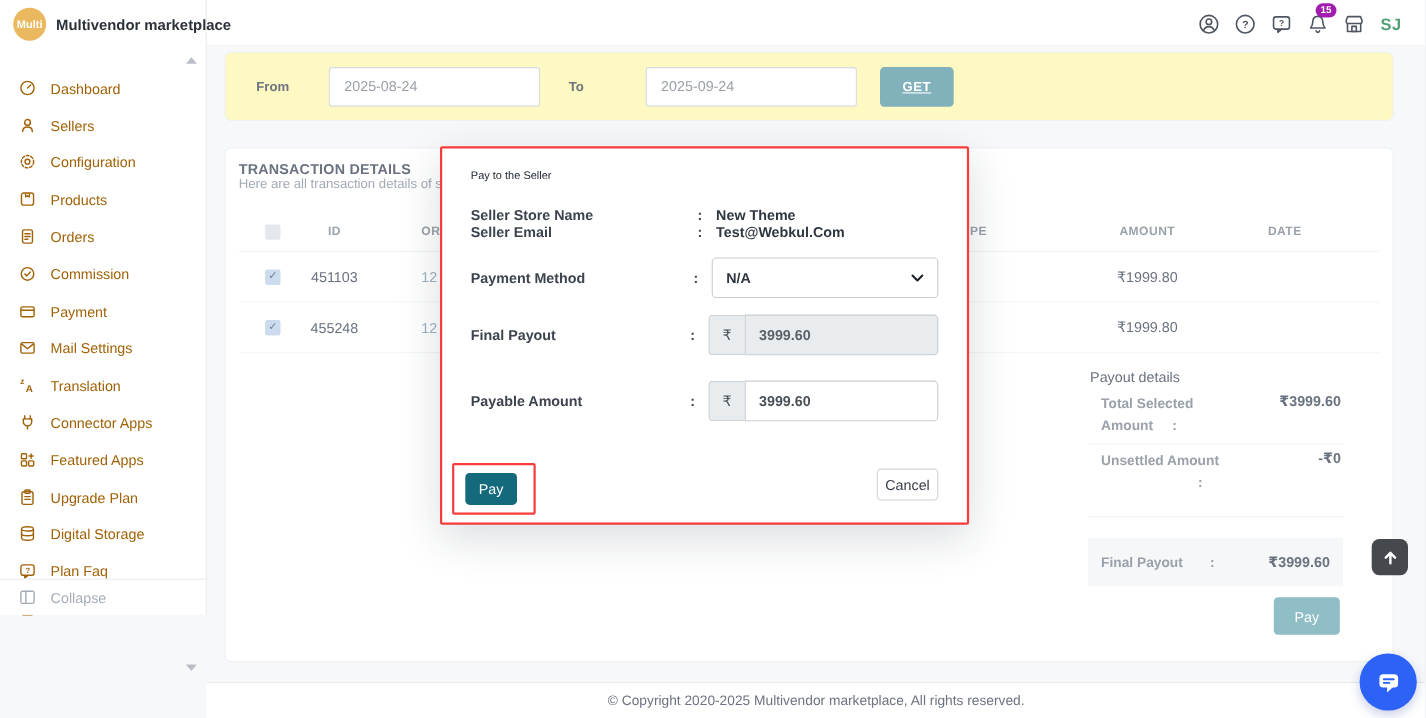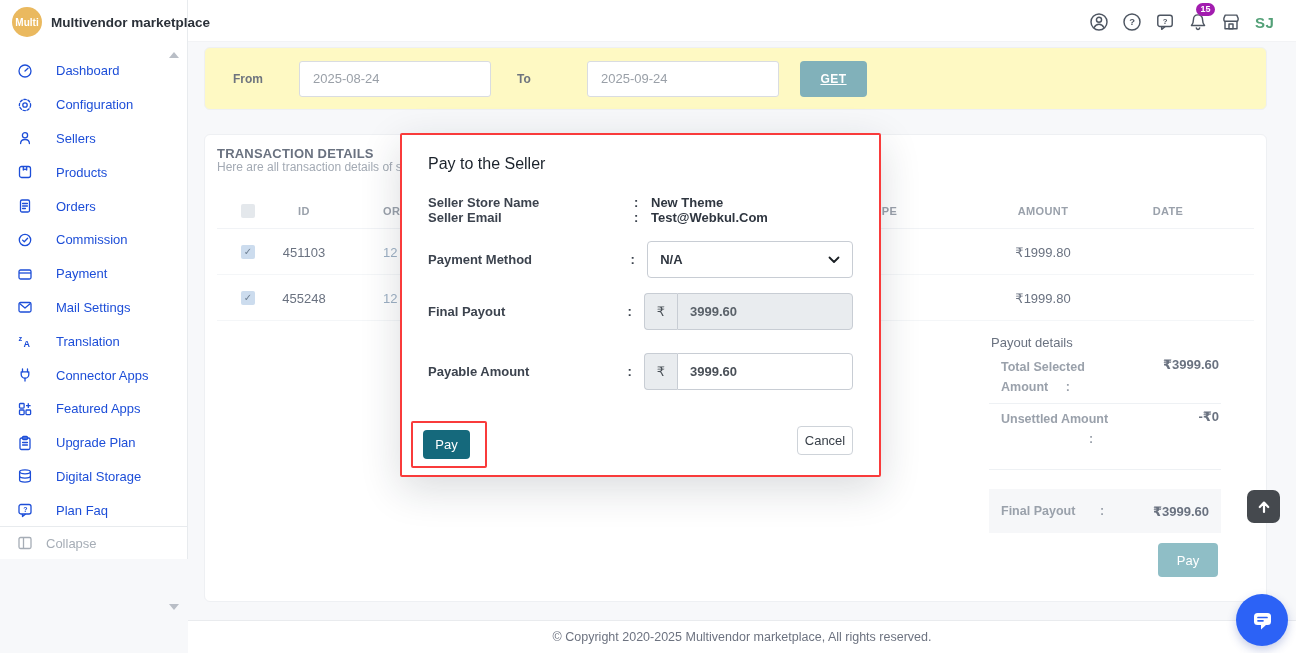--- a/index.html
+++ b/index.html
@@ -8,21 +8,21 @@
     font-family:"Liberation Sans","DejaVu Sans",sans-serif;-webkit-font-smoothing:antialiased;}
   svg{display:block;}
 
   
   .sidebar{position:absolute;left:0;top:0;width:188px;height:559px;background:#fff;border-right:1px solid #e8ebee;z-index:6;}
   .logo-row{display:flex;align-items:center;gap:9px;padding:8px 12px;height:44px;}
   .logo-circle{width:30px;height:30px;border-radius:50%;background:#eab95f;color:#fff;font-size:10px;font-weight:bold;
     display:flex;align-items:center;justify-content:center;flex:none;}
   .brand-name{font-size:13.5px;font-weight:700;color:#2b3139;white-space:nowrap;}
   .nav{padding-top:10px;}
-  .nav-item{display:flex;align-items:center;gap:23px;height:33.8px;padding-left:17px;color:#1d4ed8;font-size:13px;cursor:pointer;white-space:nowrap;}
+  .nav-item{display:flex;align-items:flex-end;gap:13px;height:33.8px;padding-left:17px;color:#a16207;font-size:13px;cursor:pointer;white-space:nowrap;}
   .nav-item svg{flex:none;}
   .scroll-up{position:absolute;top:52px;right:8px;width:0;height:0;border-left:5px solid transparent;border-right:5px solid transparent;border-bottom:6px solid #b9bec6;}
   .scroll-down{position:absolute;top:604px;right:8px;width:0;height:0;border-left:5px solid transparent;border-right:5px solid transparent;border-top:6px solid #b9bec6;}
   .collapse-row{position:absolute;bottom:0;left:0;width:100%;height:33px;border-top:1px solid #e8ebee;background:#fff;
     display:flex;align-items:center;gap:13px;padding-left:17px;color:#a6adb6;font-size:13px;cursor:pointer;}
 
   
   .header-bar{position:absolute;left:188px;top:0;width:1108px;height:42px;background:#fff;border-bottom:1px solid #f2f3f5;z-index:4;}
   .topbar{position:absolute;top:11px;left:1088px;display:flex;align-items:center;gap:11px;z-index:6;color:#4d5561;}
   .tb-icon{width:22px;height:22px;position:relative;display:flex;align-items:center;justify-content:center;cursor:pointer;}
@@ -65,21 +65,21 @@
   .p-strip .lab{font-size:12.5px;font-weight:700;color:#9aa1ab;width:86px;}
   .p-strip .colon{width:30px;text-align:center;color:#9aa1ab;font-weight:700;font-size:12.5px;}
   .p-strip .val{margin-left:auto;font-size:13px;font-weight:700;color:#6a7280;}
   .btn-pay-light{position:absolute;left:953px;top:408px;width:60px;height:34px;background:#8fbec6;border:none;border-radius:4px;color:#fff;font-size:13px;cursor:pointer;
     font-family:"Liberation Sans","DejaVu Sans",sans-serif;}
 
   
   .modal{position:absolute;left:400px;top:133px;width:481px;height:344px;background:#fff;border:2px solid #f93b3b;border-radius:2px;
     box-shadow:0 12px 40px rgba(25,35,50,.16);z-index:10;}
   .modal-inner{padding:20px 26px 0 26px;}
-  .modal-title{font-size:16px;color:#1b222b;margin-bottom:22px;}
+  .modal-title{font-size:10px;color:#1b222b;margin-bottom:22px;}
   .m-row{display:flex;align-items:center;}
   .m-row .m-label{width:206px;font-size:13px;font-weight:700;color:#3c434e;}
   .m-row .m-colon{width:17px;font-size:13px;font-weight:700;color:#3c434e;}
   .m-row .m-value{font-size:13px;font-weight:700;color:#2f3640;}
   .mr1{} .mr2{margin-bottom:16px;} .mr3{margin-bottom:15px;} .mr4{margin-bottom:23px;}
   .select-box{width:209px;height:37px;border:1px solid #c8cdd4;border-radius:4px;background:#fff;display:flex;align-items:center;
     justify-content:space-between;padding:16px 12px;cursor:pointer;}
   .select-box .sel-val{font-size:13px;font-weight:700;color:#2f3640;}
   .input-group{display:flex;width:209px;height:37px;}
   .ig-prefix{width:33px;background:#e9ecef;border:1px solid #c8cdd4;border-right:none;border-radius:4px 0 0 4px;
@@ -119,34 +119,34 @@
             <svg width="16" height="16" viewBox="0 0 16 16" fill="none" stroke="currentColor" stroke-width="1.3" stroke-linecap="round" stroke-linejoin="round">
               <circle cx="8" cy="8" r="6"></circle>
               <path d="M8 8 L11 5.2"></path>
             </svg>
           </span>
         <span>Dashboard</span>
       </div>
       <div class="nav-item">
         <span>
             <svg width="16" height="16" viewBox="0 0 16 16" fill="none" stroke="currentColor" stroke-width="1.3" stroke-linecap="round">
+              <circle cx="8" cy="5.3" r="2.6"></circle>
+              <path d="M3.6 13.6 C3.6 10.7 5.5 9.5 8 9.5 C10.5 9.5 12.4 10.7 12.4 13.6"></path>
+            </svg>
+          </span>
+        <span>Sellers</span>
+      </div>
+      <div class="nav-item">
+        <span>
+            <svg width="16" height="16" viewBox="0 0 16 16" fill="none" stroke="currentColor" stroke-width="1.3" stroke-linecap="round">
               <circle cx="8" cy="8" r="2.2"></circle>
               <circle cx="8" cy="8" r="5.6" stroke-dasharray="2.4 1.7"></circle>
             </svg>
           </span>
         <span>Configuration</span>
-      </div>
-      <div class="nav-item">
-        <span>
-            <svg width="16" height="16" viewBox="0 0 16 16" fill="none" stroke="currentColor" stroke-width="1.3" stroke-linecap="round">
-              <circle cx="8" cy="5.3" r="2.6"></circle>
-              <path d="M3.6 13.6 C3.6 10.7 5.5 9.5 8 9.5 C10.5 9.5 12.4 10.7 12.4 13.6"></path>
-            </svg>
-          </span>
-        <span>Sellers</span>
       </div>
       <div class="nav-item">
         <span>
             <svg width="16" height="16" viewBox="0 0 16 16" fill="none" stroke="currentColor" stroke-width="1.3" stroke-linejoin="round">
               <rect x="2.5" y="2.5" width="11" height="11" rx="2"></rect>
               <path d="M6.3 2.7 V6 L8 5 L9.7 6 V2.7"></path>
             </svg>
           </span>
         <span>Products</span>
       </div>

